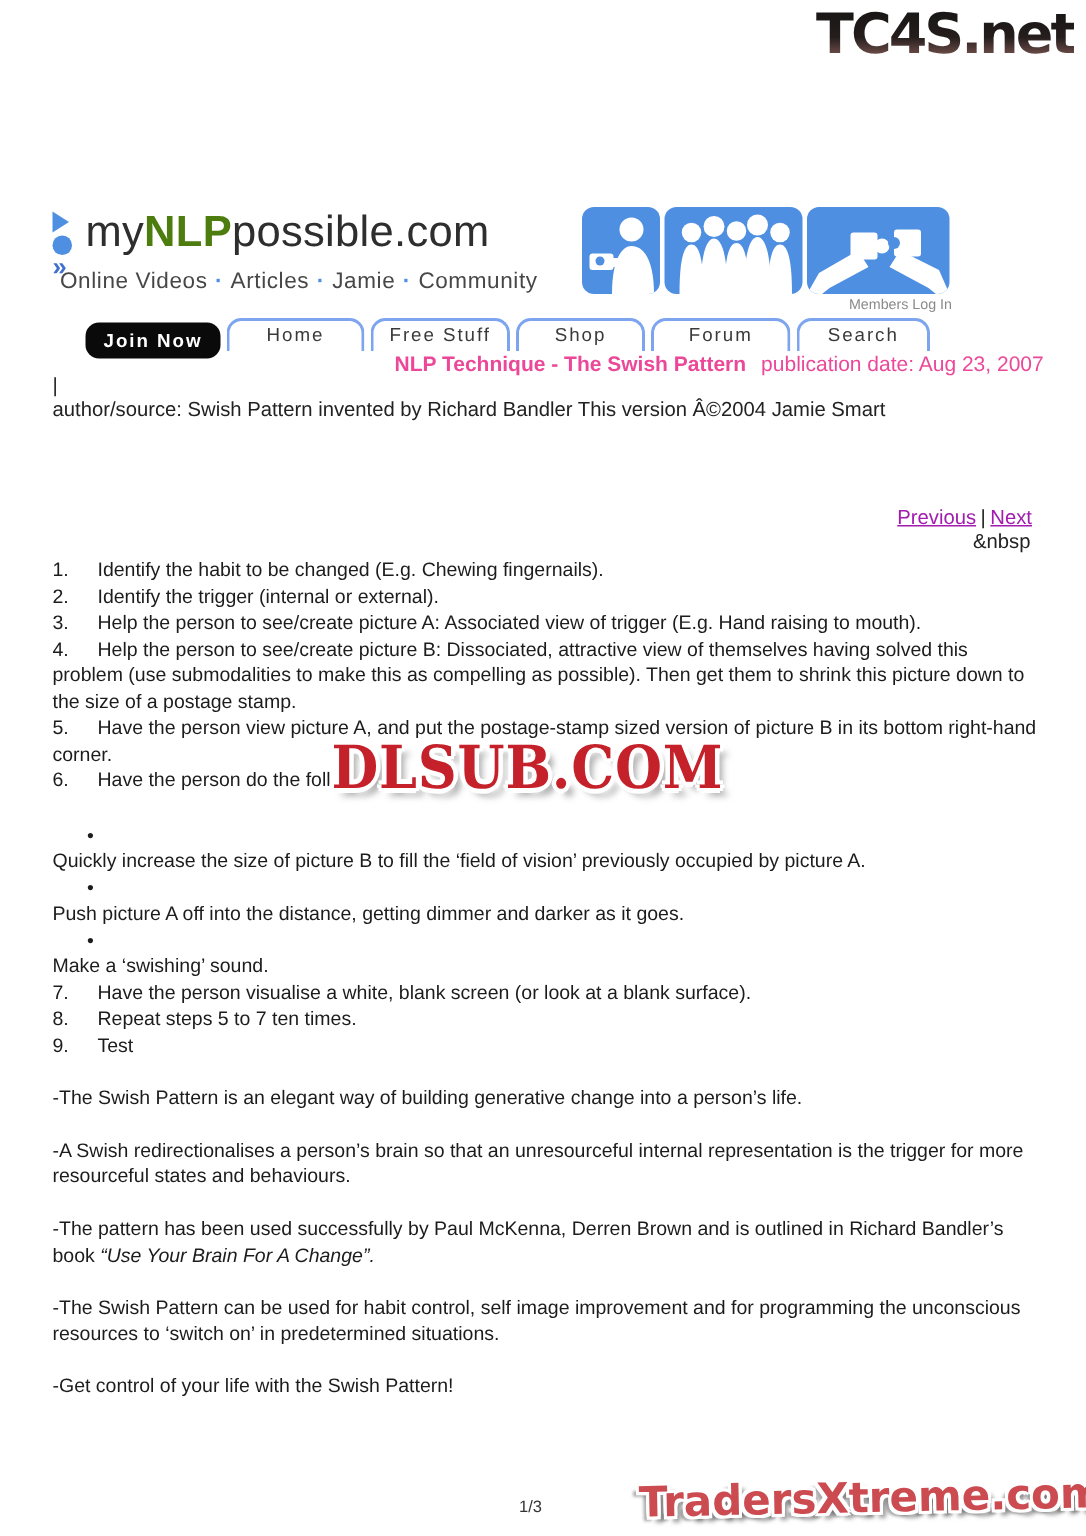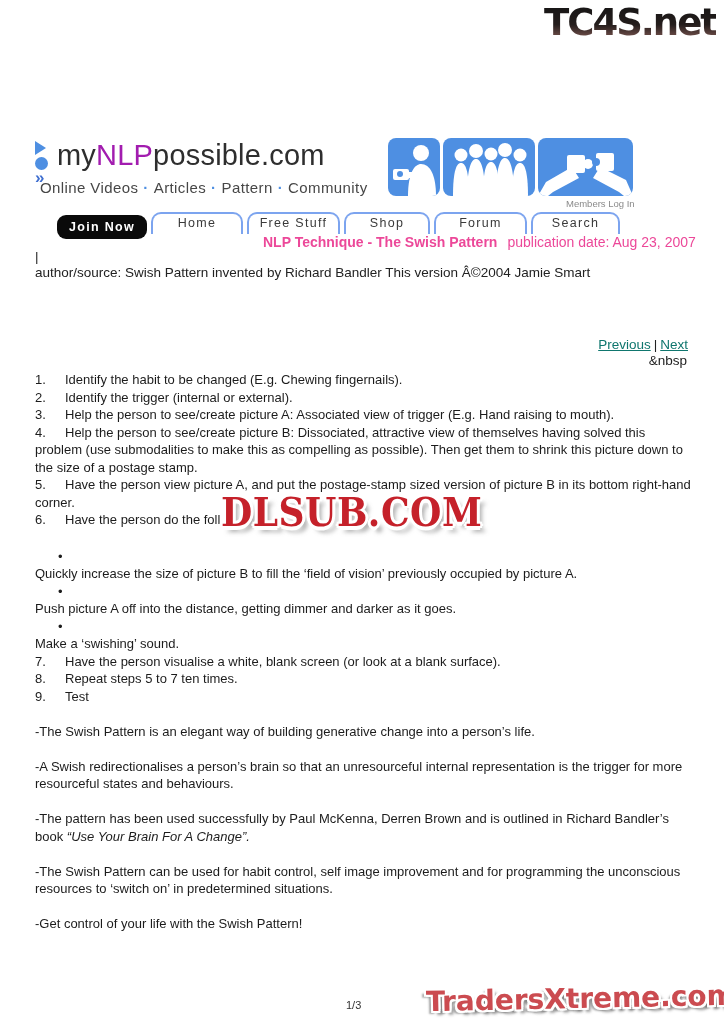--- a/index.html
+++ b/index.html
@@ -14,21 +14,21 @@
 
   
   .logo-icon{position:absolute;left:35px;top:141px;display:flex;flex-direction:column;
              align-items:flex-start;gap:2px;}
   .logo-tri{width:0;height:0;border-left:11px solid #4e8fe2;
             border-top:7px solid transparent;border-bottom:7px solid transparent;}
   .logo-dot{width:13px;height:13px;border-radius:50%;background:#4e8fe2;}
   .logo-chev{color:#3f6fd0;font-weight:bold;font-size:17px;line-height:11px;letter-spacing:-2px;}
   .logo-text{position:absolute;left:57px;top:139px;font-size:29px;color:#2e2e2e;
              letter-spacing:0.2px;white-space:nowrap;}
-  .logo-text .nlp{color:#a21caf;font-weight:normal;}
+  .logo-text .nlp{color:#4d7c0f;font-weight:bold;}
   .tagline{position:absolute;left:40px;top:179px;font-size:15px;color:#474747;
            letter-spacing:0.4px;white-space:nowrap;}
   .tagline .sep{color:#4e8fe2;margin:0 5px;font-weight:bold;}
 
   
   .tile{position:absolute;top:138px;height:58px;background:#4e8fe2;border-radius:8px;
         overflow:hidden;border:0;padding:0;cursor:pointer;}
   .tile svg{display:block;}
   .tile1{left:388px;width:52px;} .tile2{left:443px;width:92px;} .tile3{left:538px;width:95px;}
   .members{position:absolute;top:198px;left:566px;font-size:9.5px;color:#8a8a8a;cursor:pointer;}
@@ -44,21 +44,21 @@
   .tab-3{left:344px;width:86px;} .tab-4{left:434px;width:93px;} .tab-5{left:531px;width:89px;}
 
   
   .title-line{position:absolute;left:263px;top:234px;font-size:14px;color:#ec4899;white-space:nowrap;}
   .title-bold{font-weight:bold;}
   .pub{margin-left:10px;}
   .pipe{position:absolute;left:35px;top:249px;font-size:13.5px;color:#222;}
   .author{position:absolute;left:35px;top:265px;font-size:13.5px;color:#222;}
 
   .pagenav{position:absolute;right:36px;top:337px;font-size:13.5px;color:#222;}
-  .pagenav .lnk{color:#0f766e;text-decoration:underline;cursor:pointer;}
+  .pagenav .lnk{color:#a21caf;text-decoration:underline;cursor:pointer;}
   .pagenav .sep{margin:0 3px;}
   .nbsp{position:absolute;right:37px;top:353px;font-size:13.5px;color:#222;}
 
   
   .content{position:absolute;left:35px;top:371px;width:658px;
            font-size:13px;line-height:17.5px;color:#1c1c1c;}
   .step-num{display:inline-block;width:30px;}
   .bullet-group{margin-top:19px;}
   .bullet-marker{padding-left:23px;}
   .para{margin-top:17.5px;}
@@ -87,21 +87,21 @@
 <div class="page">
 
   <div class="tc4s">TC4S.net</div>
 
   <div class="logo-icon">
     <span class="logo-tri"></span>
     <span class="logo-dot"></span>
     <span class="logo-chev">»</span>
   </div>
   <div class="logo-text"><span>my</span><span class="nlp">NLP</span><span>possible.com</span></div>
-  <div class="tagline"><span>Online Videos</span><span class="sep">·</span><span>Articles</span><span class="sep">·</span><span>Pattern</span><span class="sep">·</span><span>Community</span></div>
+  <div class="tagline"><span>Online Videos</span><span class="sep">·</span><span>Articles</span><span class="sep">·</span><span>Jamie</span><span class="sep">·</span><span>Community</span></div>
 
   <button class="tile tile1">
     <svg width="52" height="58" viewBox="0 0 52 58">
       <g fill="#ffffff">
         <circle cx="33" cy="15" r="8"></circle>
         <path d="M20 58 C20 34 27 26 33 26 C42 26 48 37 48 58 Z"></path>
         <rect x="5" y="31" width="16" height="11" rx="2"></rect>
         <rect x="17" y="34" width="9" height="6"></rect>
       </g>
       <circle cx="12" cy="36" r="3" fill="#4e8fe2"></circle>

